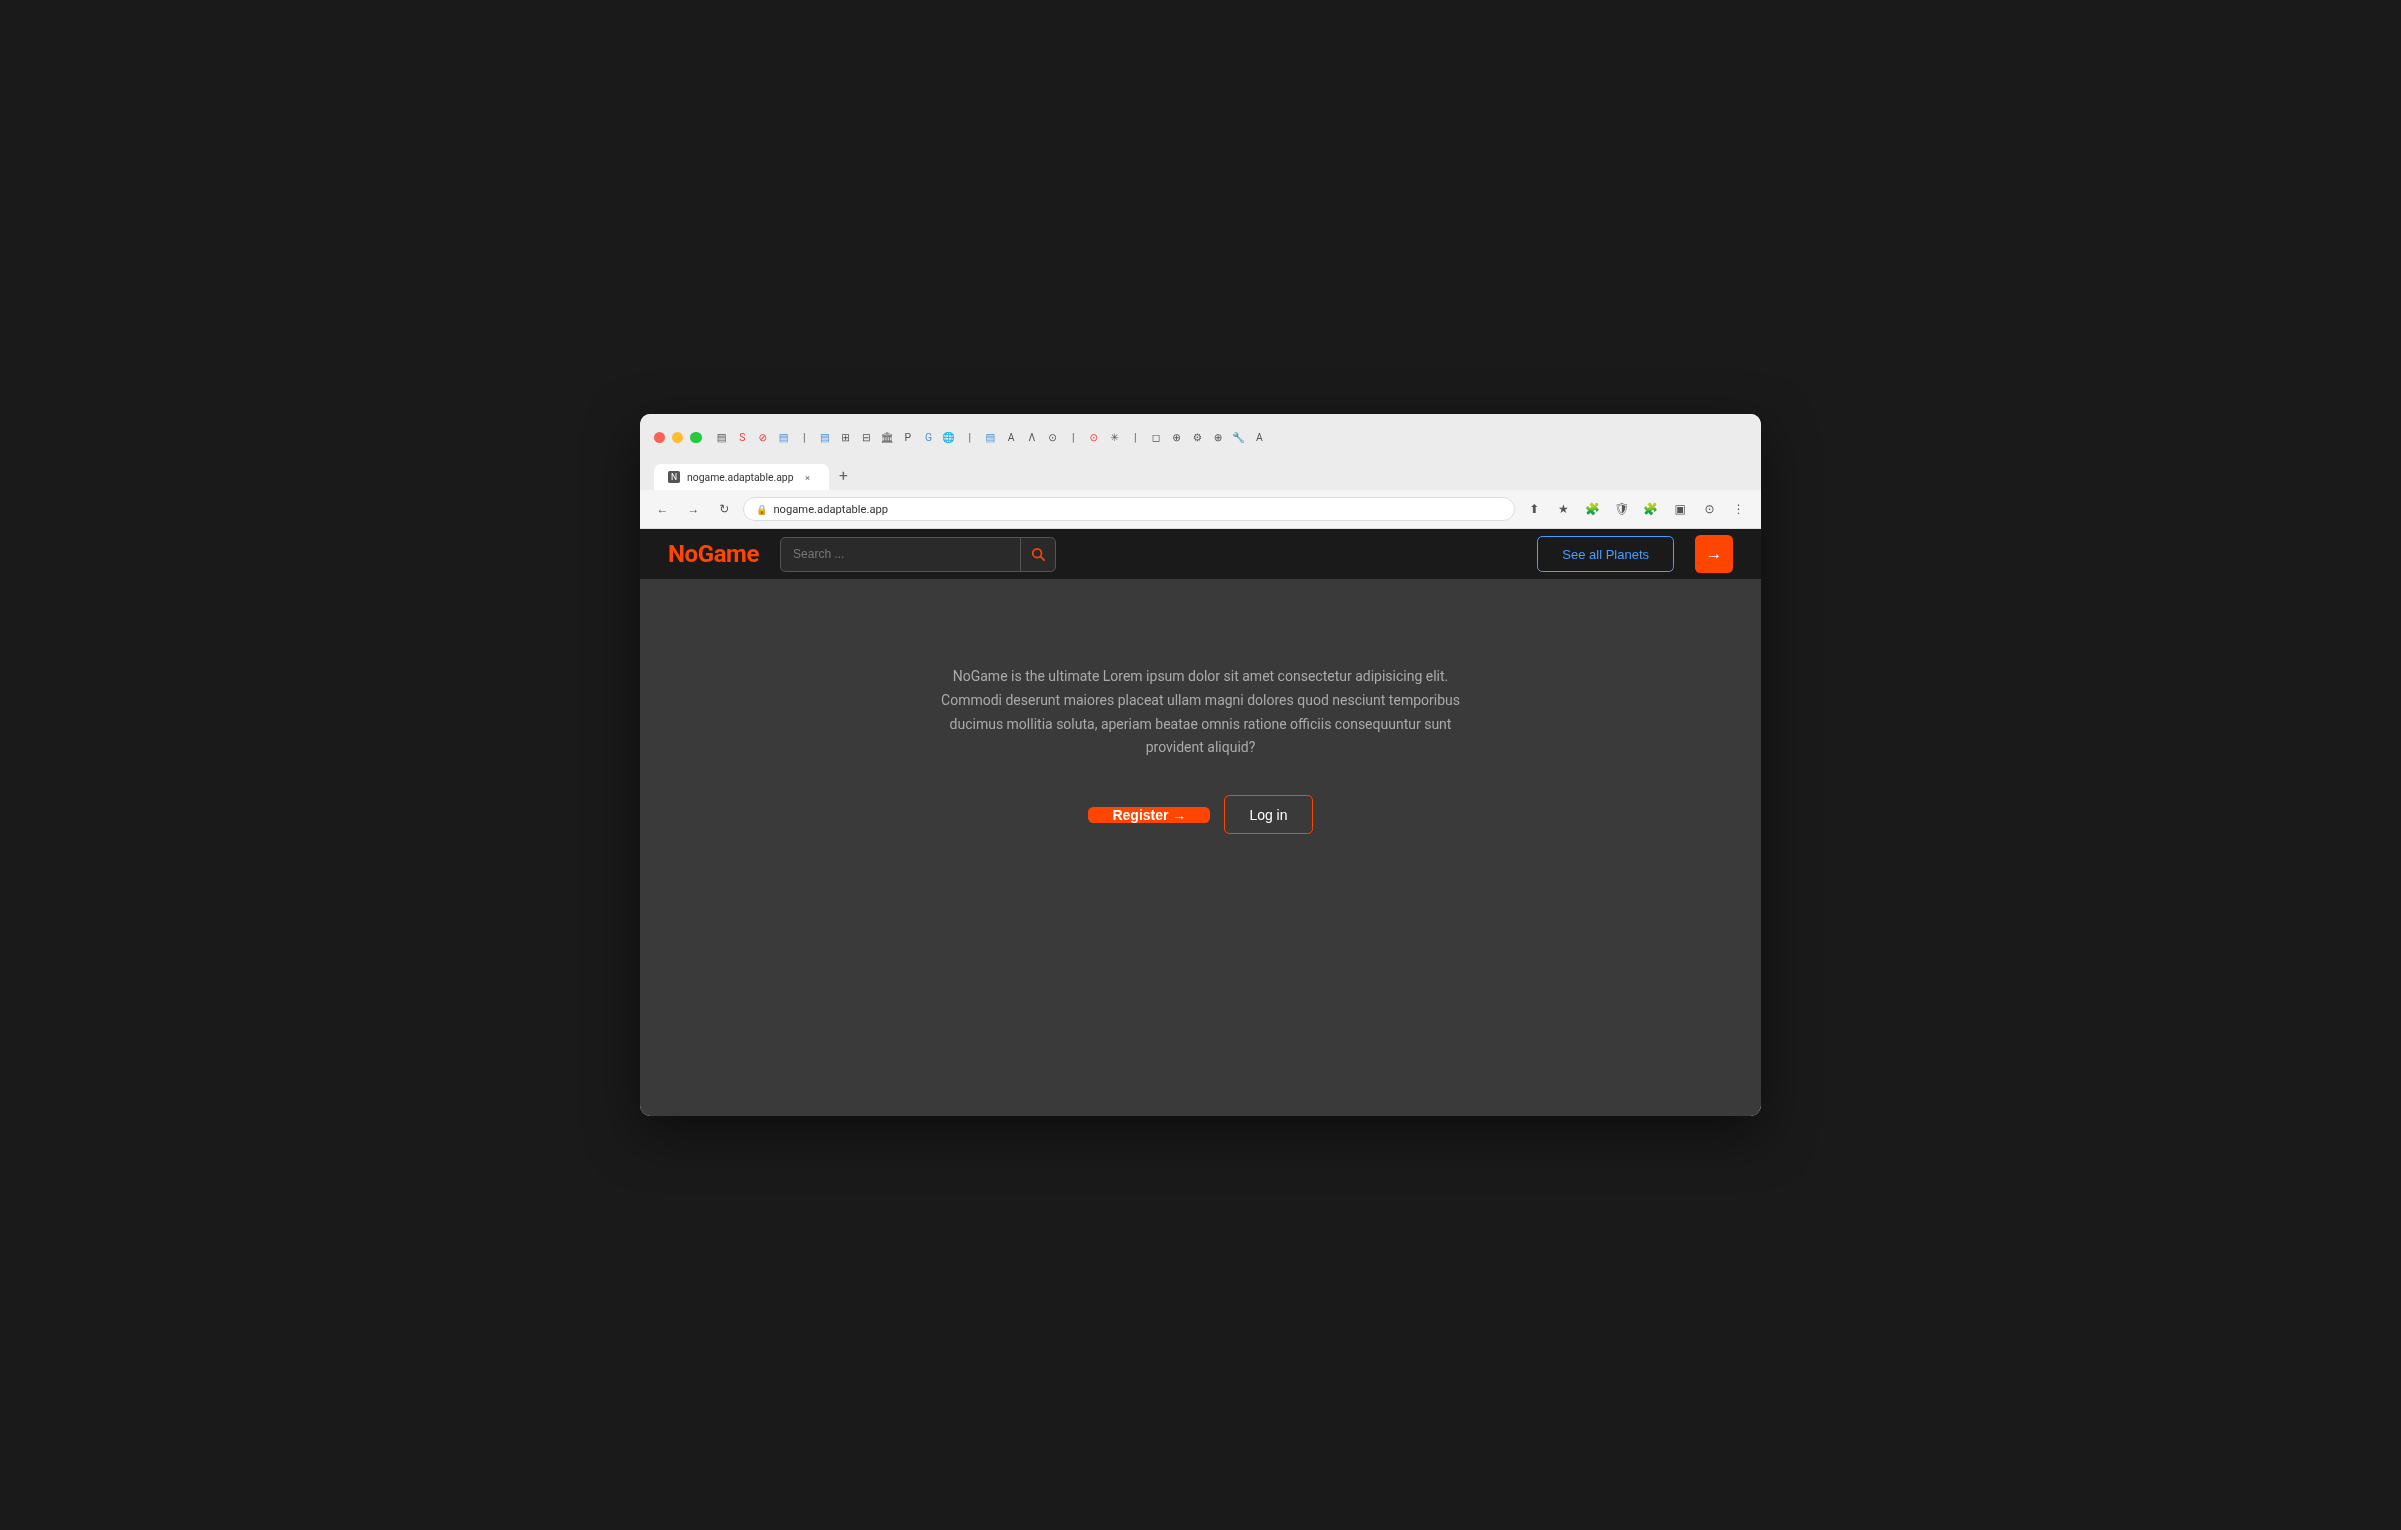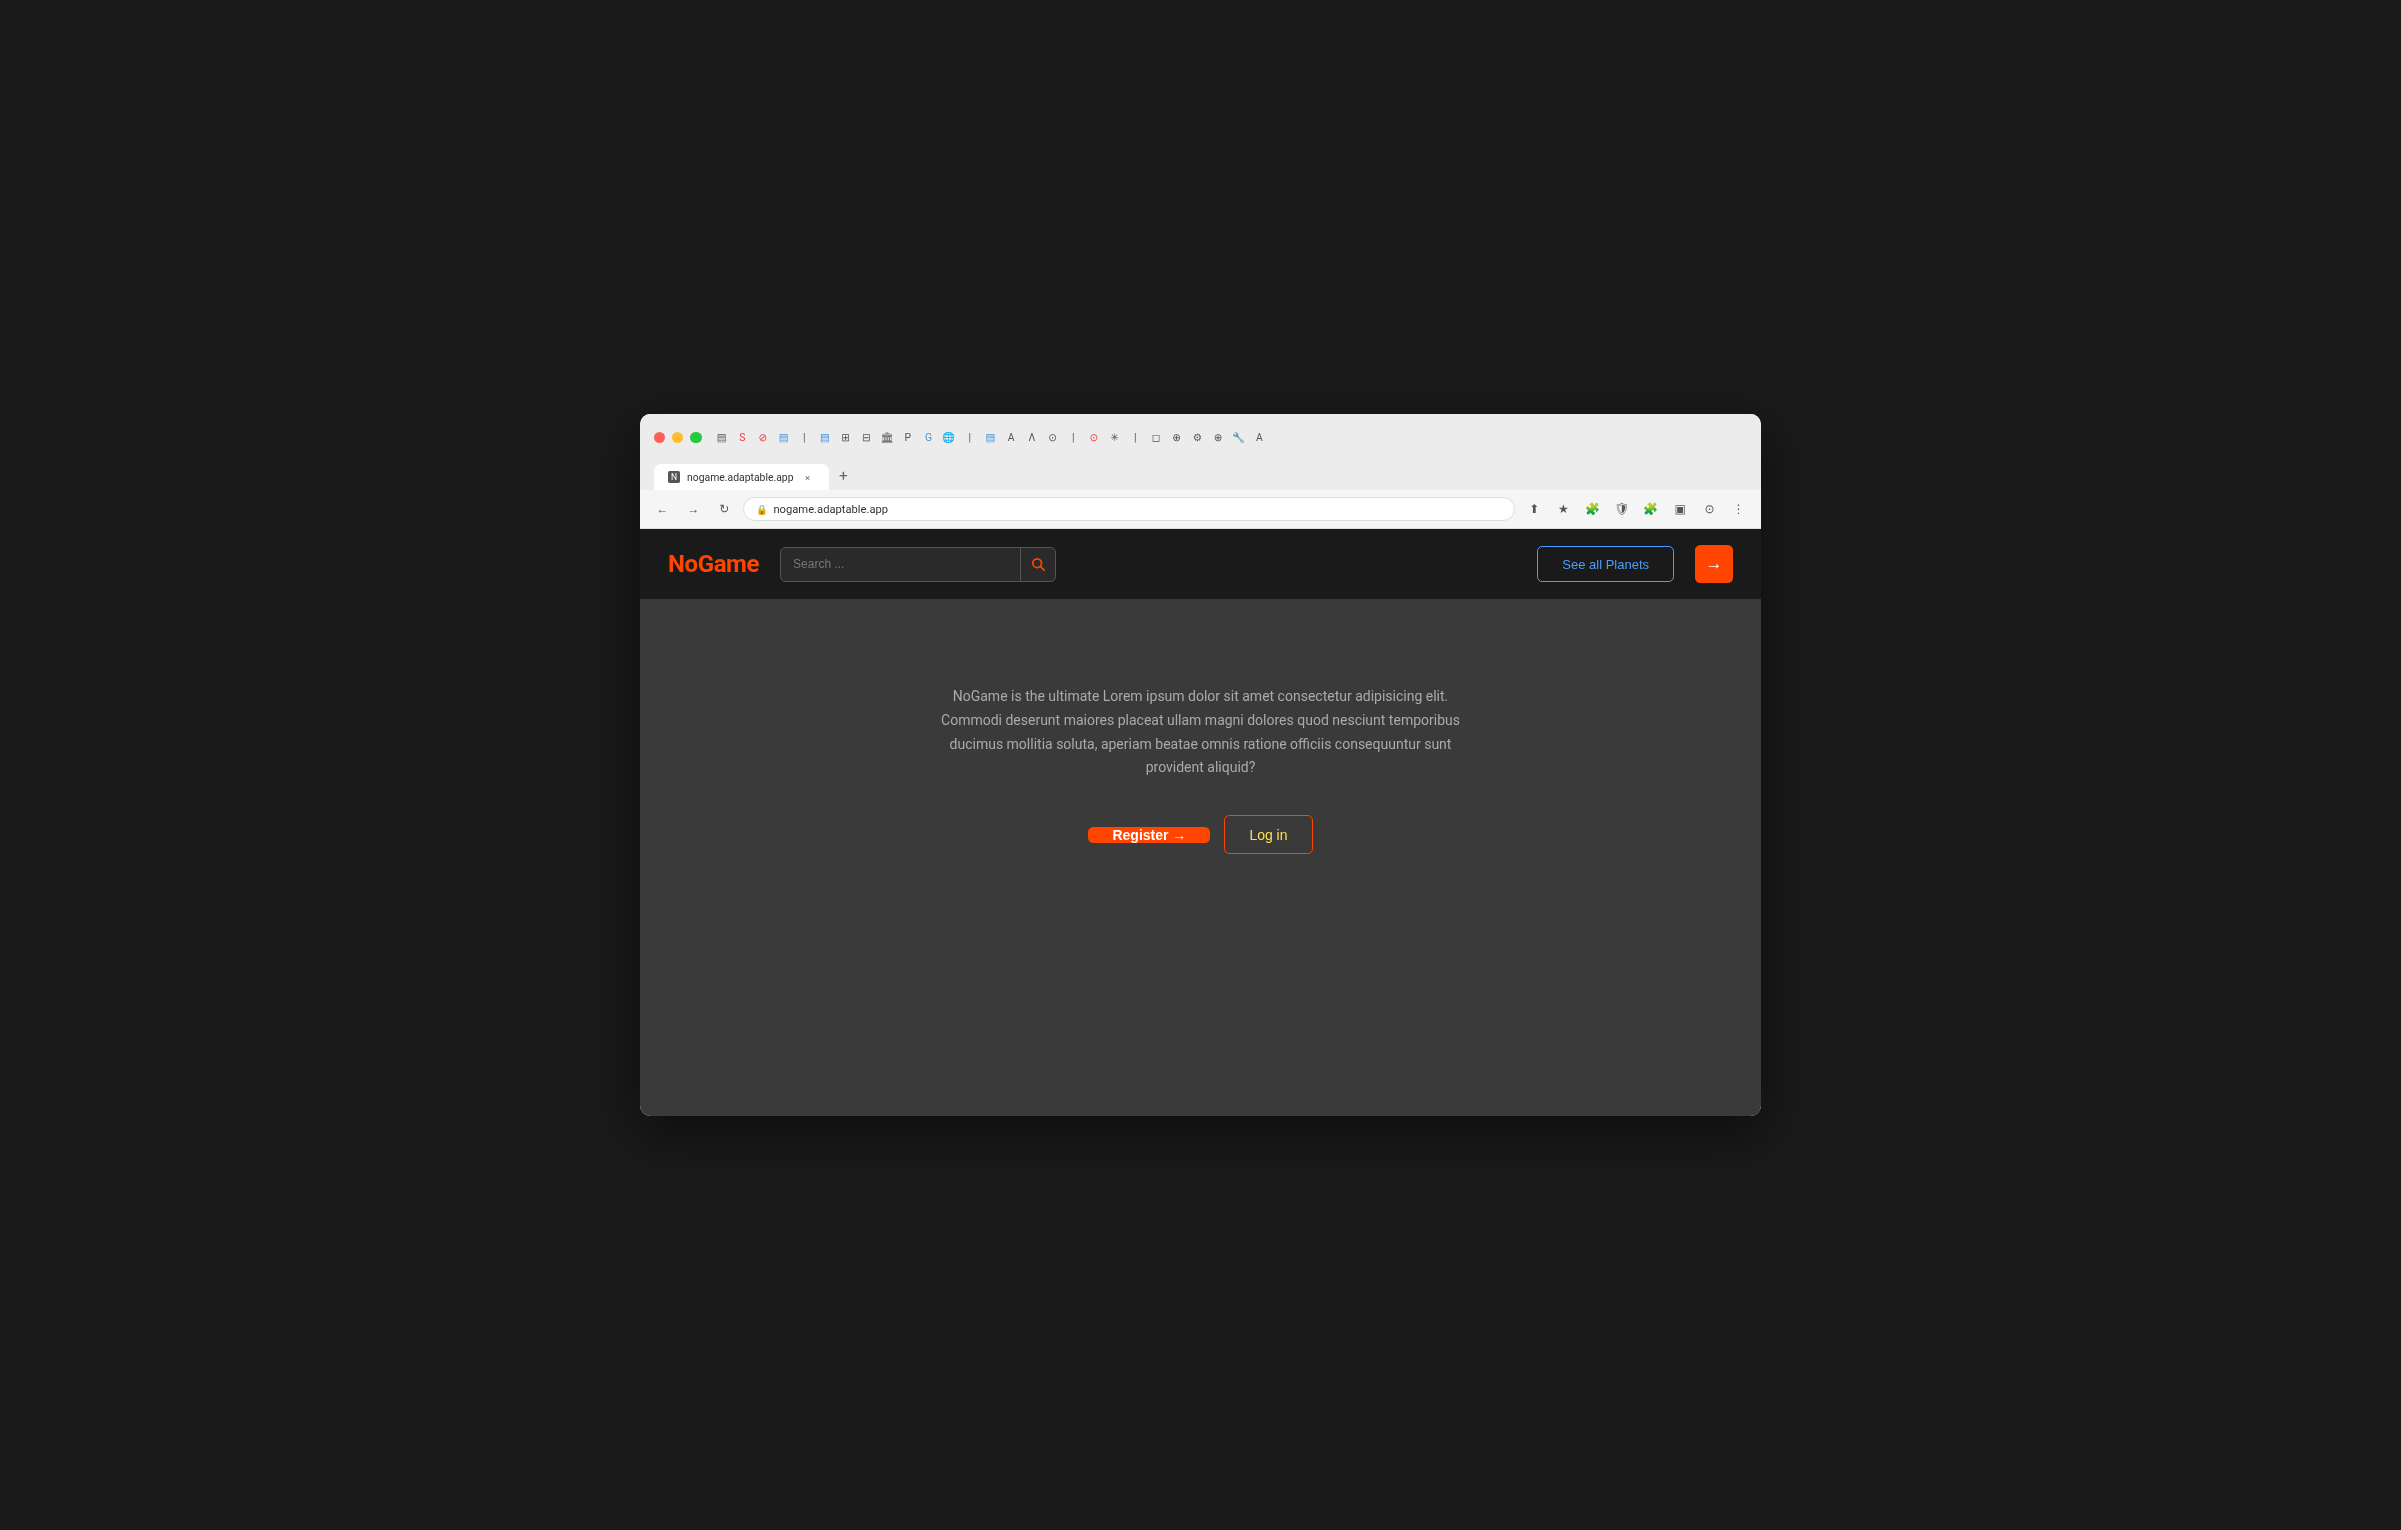--- a/index.html
+++ b/index.html
@@ -181,21 +181,21 @@
       background: #3a3a3a;
       min-height: 587px;
     }
 
     
     .app-nav {
       background: #1a1a1a;
       padding: 0 28px;
       display: flex;
       align-items: center;
-      height: 70px;
+      height: 50px;
       gap: 21px;
     }
 
     .app-logo {
       color: #ff4500;
       font-size: 24px;
       font-weight: 700;
       letter-spacing: -0.4px;
     }
 
@@ -312,21 +312,21 @@
       font-weight: 600;
       cursor: pointer;
       display: flex;
       align-items: center;
       gap: 7px;
     }
 
     .hero-login-btn {
       background: transparent;
       border: 1.7px solid #ff4500;
-      color: #fde047;
+      color: #ffffff;
       border-radius: 5.2px;
       padding: 10.4px 24px;
       font-size: 14px;
       font-weight: 500;
       cursor: pointer;
     }
   </style>
 </head>
 <body>
 

